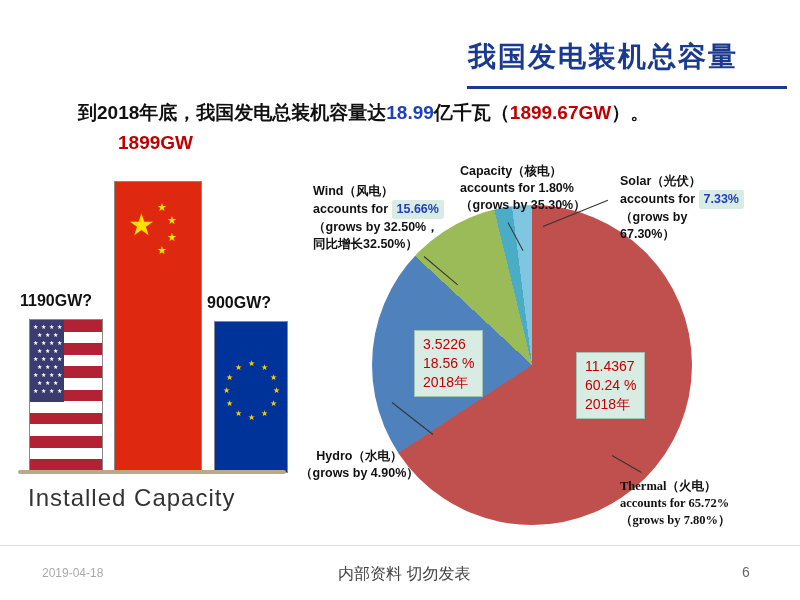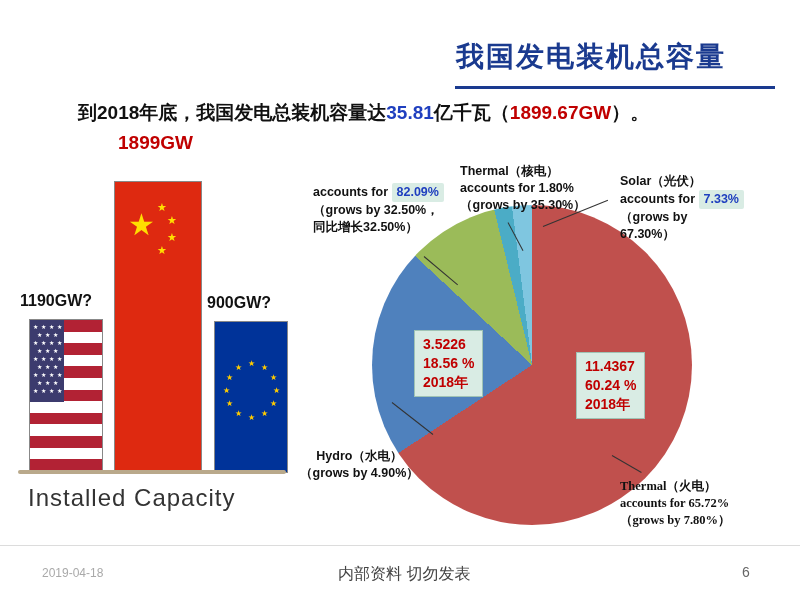--- a/index.html
+++ b/index.html
@@ -7,21 +7,21 @@
     width:800px;height:600px;
     background:#ffffff;
     font-family:"Liberation Sans", sans-serif;
     position:relative;
     overflow:hidden;
   }
   .slide{position:absolute;inset:0;}
 
   
   .title-bar{
-    position:absolute;left:0;top:18px;width:764px;height:60px;
+    position:absolute;left:12px;top:18px;width:764px;height:60px;
   }
   .title-text{
     position:absolute;right:38px;top:20px;
     font-size:28px;font-weight:bold;color:#1a3a8f;
     letter-spacing:2px;
   }
   .title-rule{
     position:absolute;left:455px;top:68px;width:320px;height:3px;
     background:#1a3a8f;
   }
@@ -102,21 +102,21 @@
   .lbl{
     position:absolute;font-size:12.5px;font-weight:bold;color:#111;
     line-height:17px;white-space:nowrap;
   }
   .hl{
     display:inline-block;background:#d9ece4;color:#1f3fbf;
     padding:1px 5px;border-radius:2px;font-weight:bold;
   }
   .box{
     position:absolute;background:#d9ece4;border:1px solid #9fc3b5;
-    color:#c00000;font-size:14px;font-weight:bold;line-height:19px;
+    color:#c00000;font-size:14px;font-weight:normal;line-height:19px;
     padding:4px 8px;white-space:nowrap;
   }
   .leader{position:absolute;background:#333;height:1px;transform-origin:left center;}
 
   
   .footer-rule{
     position:absolute;left:0;top:545px;width:800px;height:1px;background:#dcdcdc;
   }
   .footer-date{position:absolute;left:42px;top:566px;font-size:12px;color:#a9a9a9;}
   .footer-center{position:absolute;left:338px;top:564px;font-size:16px;color:#444;}
@@ -126,21 +126,21 @@
 <body>
 
 <div class="slide">
 
   <div class="title-bar">
     <div class="title-text">我国发电装机总容量</div>
     <div class="title-rule"></div>
   </div>
 
   <div class="subtitle">
-    <span>到2018年底，我国发电总装机容量达</span><span class="blue">35.81</span><span>亿千瓦（</span><span class="red">1899.67GW</span><span>）。</span>
+    <span>到2018年底，我国发电总装机容量达</span><span class="blue">18.99</span><span>亿千瓦（</span><span class="red">1899.67GW</span><span>）。</span>
   </div>
 
   <div class="bars">
 
     <div class="bar-label" style="left:10px;bottom:200px;">1190GW?</div>
     <div class="bar-label red" style="left:108px;bottom:356px;">1899GW</div>
     <div class="bar-label" style="left:197px;bottom:198px;">900GW?</div>
 
     <div class="bar usa">
       <div class="canton">
@@ -204,30 +204,31 @@
 
     <div class="ground"></div>
     <div class="cap-caption">Installed Capacity</div>
   </div>
 
   <div class="pie-wrap">
     <div class="pie"></div>
   </div>
 
   <div class="lbl" style="left:313px;top:183px;">
+    <div>Wind（风电）</div>
     <div>
       <span>accounts for</span>
-      <span class="hl">82.09%</span>
+      <span class="hl">15.66%</span>
     </div>
     <div>（grows by 32.50%，</div>
     <div>同比增长32.50%）</div>
   </div>
 
   <div class="lbl" style="left:460px;top:163px;">
-    <div>Thermal（核电）</div>
+    <div>Capacity（核电）</div>
     <div>accounts for 1.80%</div>
     <div>（grows by 35.30%）</div>
   </div>
 
   <div class="lbl" style="left:620px;top:173px;">
     <div>Solar（光伏）</div>
     <div>
       <span>accounts for</span>
       <span class="hl">7.33%</span>
     </div>

